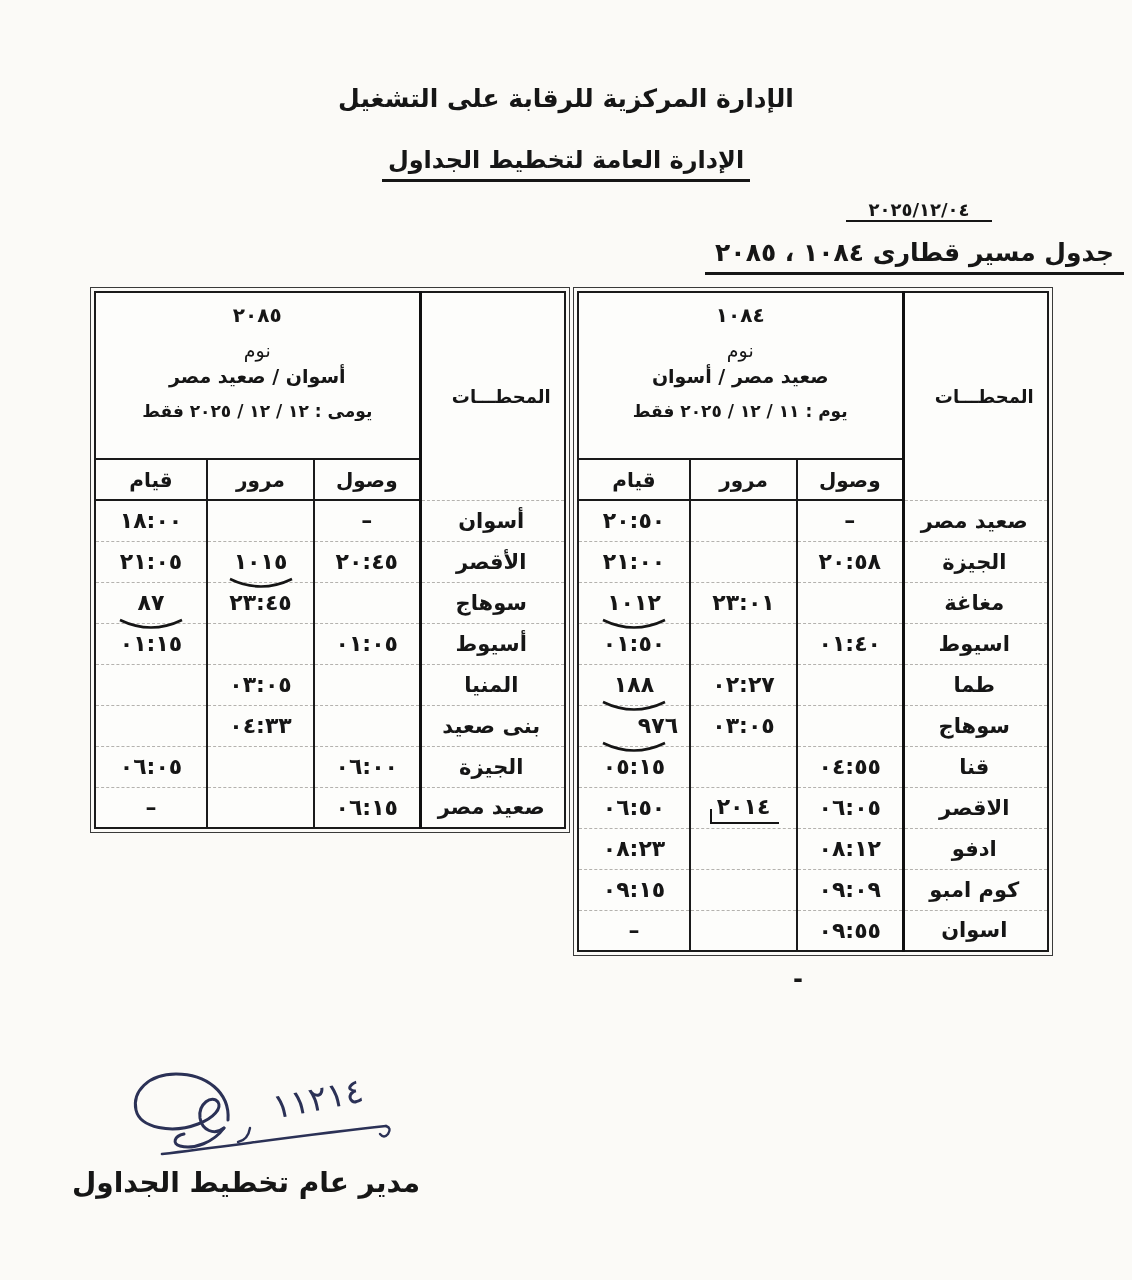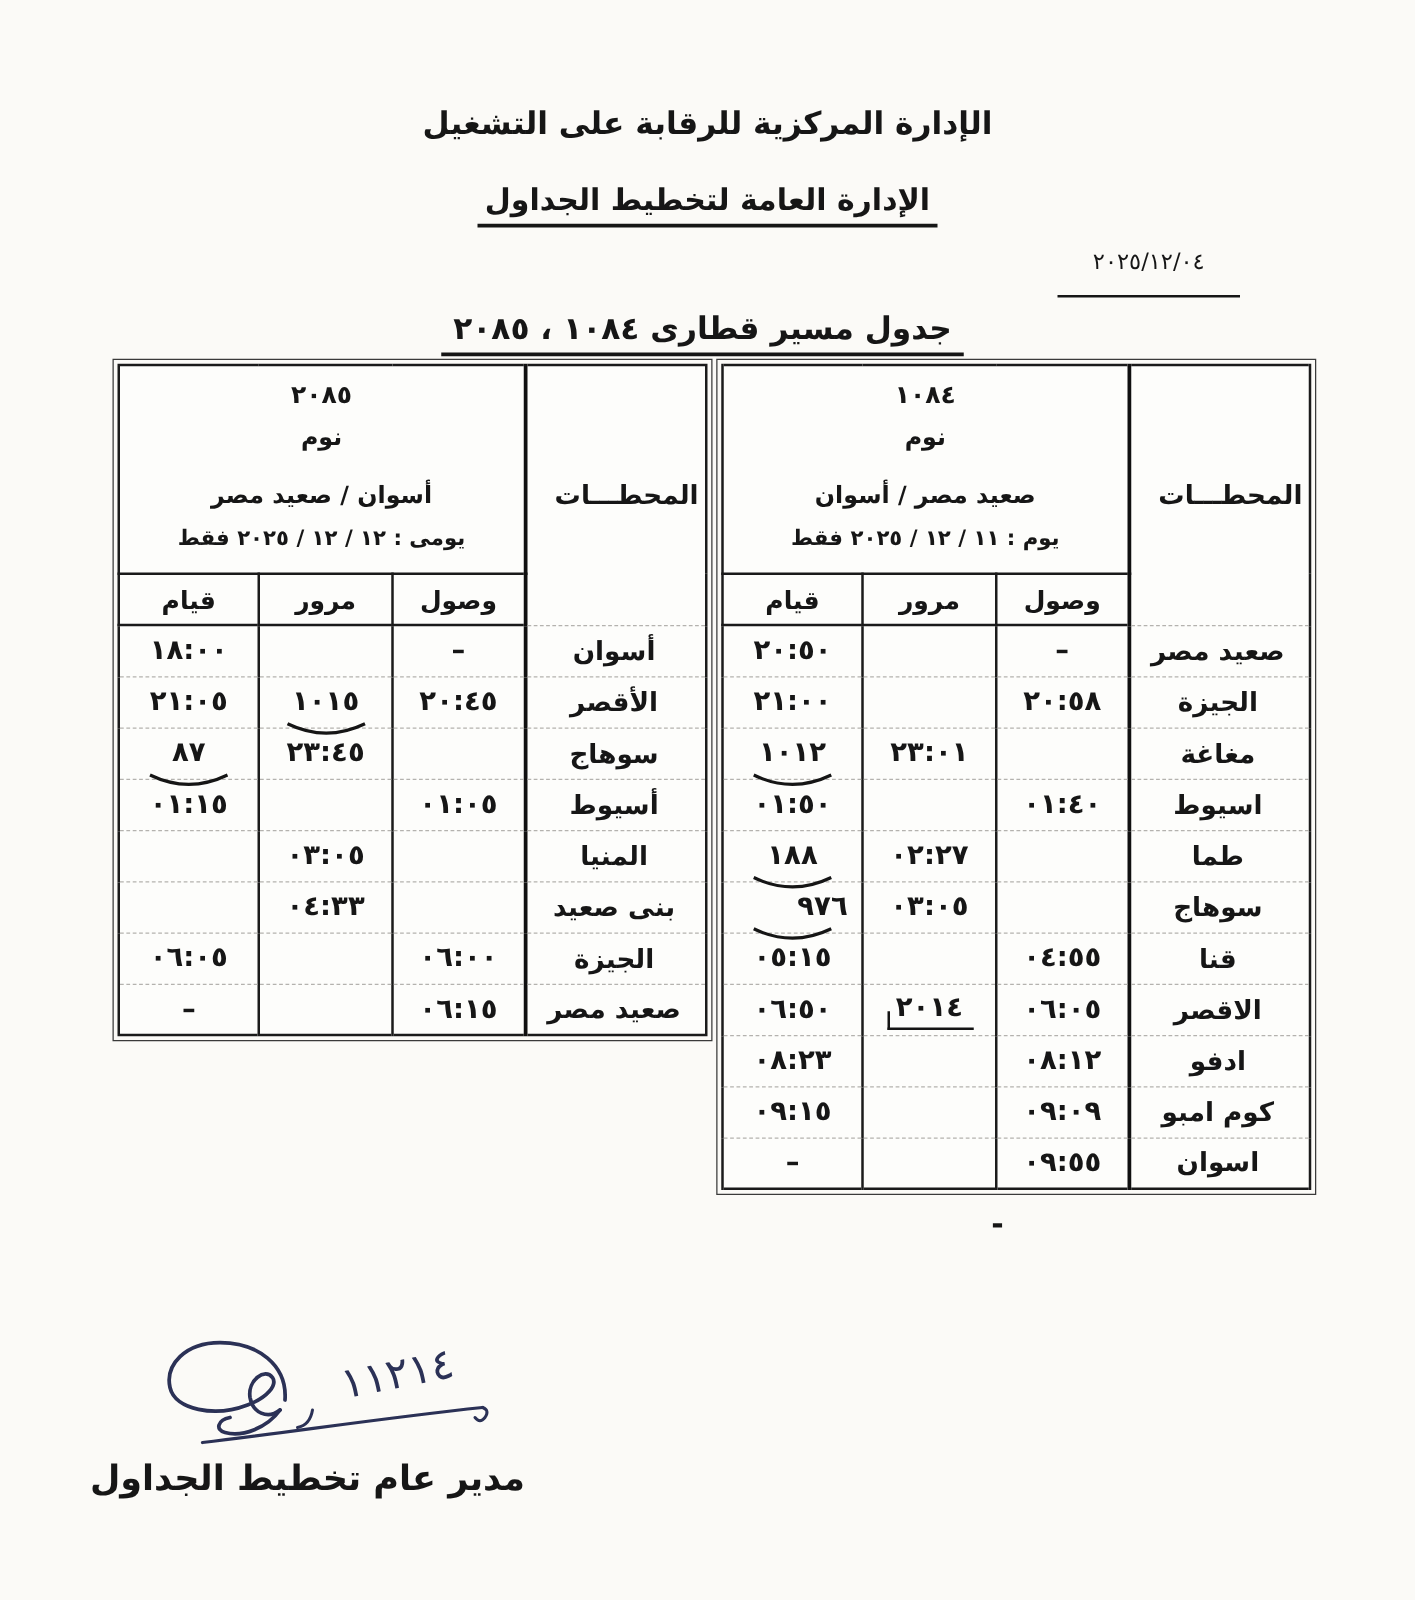--- a/index.html
+++ b/index.html
@@ -13,38 +13,38 @@
   }
   .abs { position:absolute; }
 
   
   .hdr-wrap { top:84px; left:0; width:1132px; text-align:center; }
   .hdr1 { font-size:25px; font-weight:bold; letter-spacing:0.5px; }
   .hdr2-row { top:146px; left:0; width:1132px; text-align:center; }
   .hdr2 { display:inline-block; font-size:24px; font-weight:bold;
           border-bottom:3px solid #161616; padding:0 6px 5px; }
   .date-line { top:199px; left:846px; width:146px; text-align:center;
-               font-size:18px; font-weight:normal;
-               border-bottom:2.5px solid #161616; padding-bottom:16px; }
-  .title-row { top:248px; left:0; width:1124px; text-align:center; }
+               font-size:18px; font-weight:bold;
+               border-bottom:2.5px solid #161616; padding-bottom:0; }
+  .title-row { top:238px; left:0; width:1124px; }
   .doc-title { display:inline-block; font-size:25px; font-weight:bold;
                border-bottom:3px solid #161616; padding:0 10px 5px; }
 
   
   .sched { border-collapse:collapse; table-layout:fixed; width:470px;
            border:2.5px solid #1a1a1a; outline:1.5px solid #3a3a3a; outline-offset:3px;
            background:#fdfdfb; }
   .sched td { border-left:2px solid #1b1b1b; border-right:2px solid #1b1b1b;
               font-weight:bold; text-align:center; vertical-align:middle;
               overflow:visible; }
-  td.st-head { border-left:3px solid #101010; font-size:21px;padding-left:17px; }
+  td.st-head { border-left:3px solid #101010; font-size:18px;padding-left:17px; }
   td.train-info { border-bottom:2.5px solid #1a1a1a; height:167px;
                   vertical-align:top; padding-top:10px; }
   .tno   { font-size:20px; font-weight:bold; margin-bottom:12px; }
-  .ttype { font-size:19px; font-weight:bold; margin-bottom:24px; }
+  .ttype { font-size:19px; font-weight:normal; margin-bottom:4px; }
   .troute{ font-size:19px; font-weight:bold; margin-bottom:14px; }
   .tdate { font-size:17px; font-weight:bold; }
   tr.chrow td { height:41px; font-size:20px; border-bottom:2.5px solid #1a1a1a; }
   tr.drow td { height:41px; font-size:22px; border-top:1.5px dashed #b4b2ae; }
   tr.drow td.st { border-left:3px solid #101010; font-size:21px;
                   padding-right:3px; }
   .cw { position:relative; display:inline-block; line-height:1; }
   .bracket { padding:0 5px 3px; position:relative; }
   .bracket::after { content:""; position:absolute; left:-2px; right:-4px; bottom:-3px;
                     height:13px; border-bottom:2.5px solid #141414;

